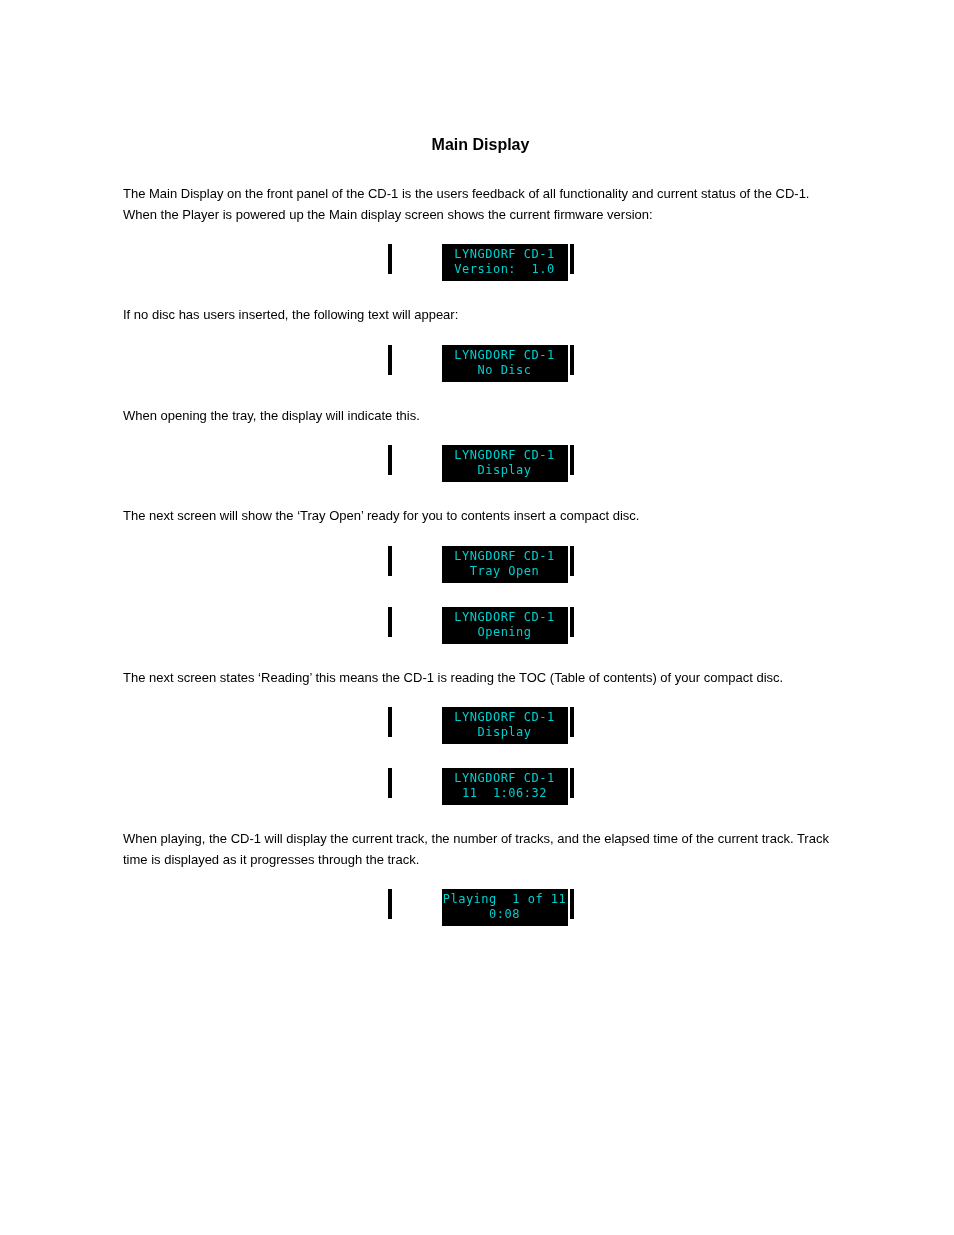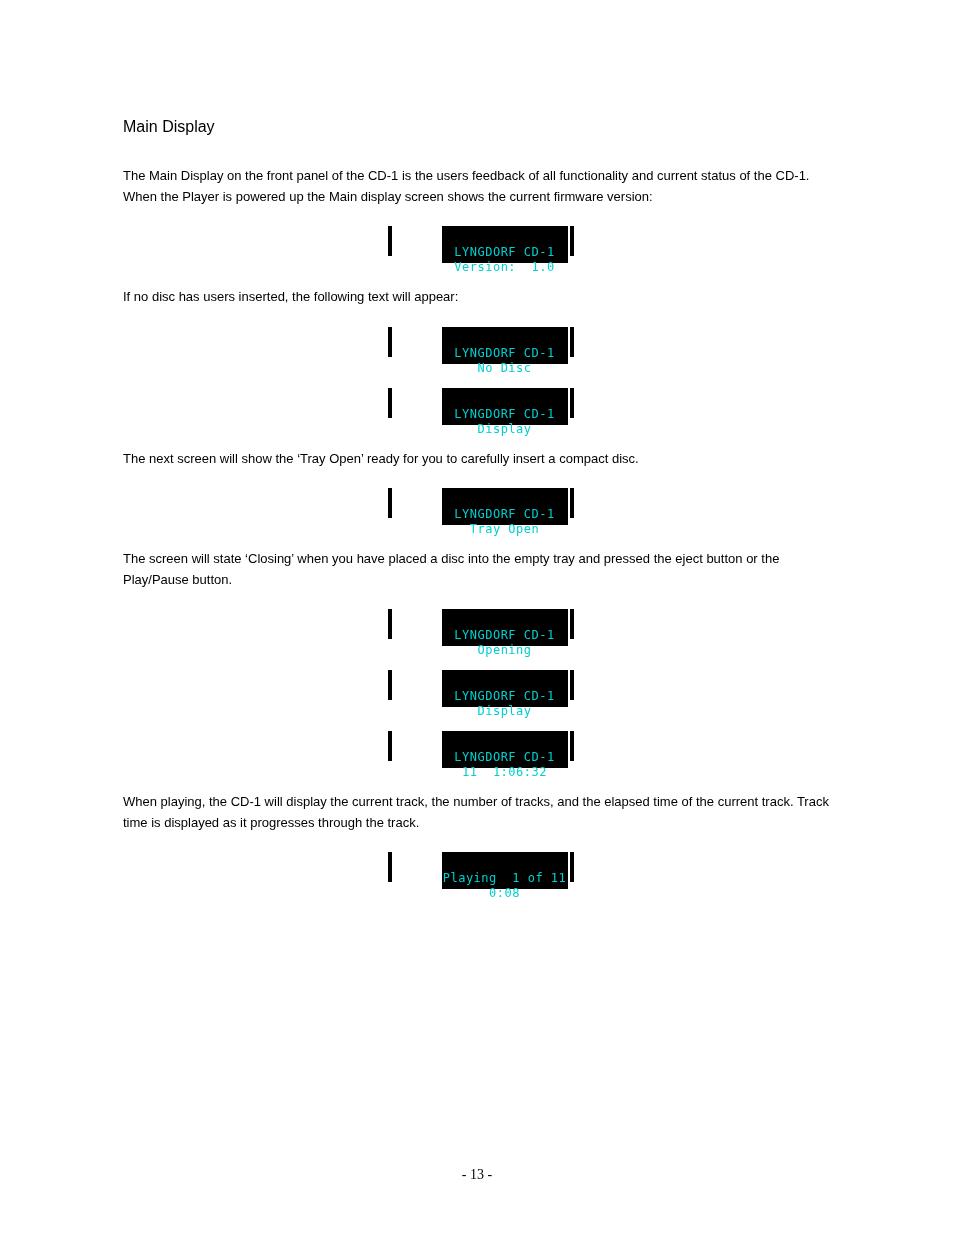--- a/index.html
+++ b/index.html
@@ -13,22 +13,23 @@
     height: 1235px;
     background: #ffffff;
     font-family: "Liberation Sans", sans-serif;
     color: #000000;
     box-sizing: border-box;
     padding: 118px 116px 0 123px;
     overflow: hidden;
   }
   .heading {
     font-size: 16px;
-    font-weight: normal;
-    margin: 0 0 30px 0;
+    font-weight: bold;
+    margin: 18px 0 30px 0;
+    text-align: center;
   }
   .para {
     font-size: 13px;
     line-height: 20.5px;
     margin: 0 0 19px 0;
     max-width: 718px;
   }
   .gap-top {
     margin-top: 28px;
   }
@@ -46,21 +47,21 @@
     height: calc(100% - 7px);
   }
   .lcd-gap {
     width: 2px;
     background: #ffffff;
   }
   .lcd-main {
     flex: 1;
     background: #000000;
     text-align: center;
-    padding-top: 19px;
+    padding-top: 3px;
     box-sizing: border-box;
     margin-left: 48px;
   }
   .lcd-line {
     font-family: "DejaVu Sans Mono", "Liberation Mono", monospace;
     font-size: 12px;
     line-height: 15px;
     color: #00cfcf;
     white-space: pre;
     letter-spacing: 0.5px;
@@ -102,58 +103,59 @@
     <div class="lcd-edge"></div>
     <div class="lcd-gap"></div>
     <div class="lcd-main">
       <div class="lcd-line">LYNGDORF CD-1</div>
       <div class="lcd-line">No Disc</div>
     </div>
     <div class="lcd-gap"></div>
     <div class="lcd-edge"></div>
   </div>
 
+  <p class="para">When opening the tray, the display will indicate this.</p>
 
   <div class="lcd">
     <div class="lcd-edge"></div>
     <div class="lcd-gap"></div>
     <div class="lcd-main">
       <div class="lcd-line">LYNGDORF CD-1</div>
       <div class="lcd-line">Display</div>
     </div>
     <div class="lcd-gap"></div>
     <div class="lcd-edge"></div>
   </div>
 
-  <p class="para">The next screen will show the ‘Tray Open’ ready for you to carefully insert a compact disc.</p>
+  <p class="para">The next screen will show the ‘Tray Open’ ready for you to contents insert a compact disc.</p>
 
   <div class="lcd">
     <div class="lcd-edge"></div>
     <div class="lcd-gap"></div>
     <div class="lcd-main">
       <div class="lcd-line">LYNGDORF CD-1</div>
       <div class="lcd-line">Tray Open</div>
     </div>
     <div class="lcd-gap"></div>
     <div class="lcd-edge"></div>
   </div>
 
-  <p class="para">The screen will state ‘Closing’ when you have placed a disc into the empty tray and pressed the eject button or the Play/Pause button.</p>
 
   <div class="lcd">
     <div class="lcd-edge"></div>
     <div class="lcd-gap"></div>
     <div class="lcd-main">
       <div class="lcd-line">LYNGDORF CD-1</div>
       <div class="lcd-line">Opening</div>
     </div>
     <div class="lcd-gap"></div>
     <div class="lcd-edge"></div>
   </div>
 
+  <p class="para">The next screen states ‘Reading’ this means the CD-1 is reading the TOC (Table of contents) of your compact disc.</p>
 
   <div class="lcd">
     <div class="lcd-edge"></div>
     <div class="lcd-gap"></div>
     <div class="lcd-main">
       <div class="lcd-line">LYNGDORF CD-1</div>
       <div class="lcd-line">Display</div>
     </div>
     <div class="lcd-gap"></div>
     <div class="lcd-edge"></div>
@@ -177,15 +179,14 @@
     <div class="lcd-edge"></div>
     <div class="lcd-gap"></div>
     <div class="lcd-main">
       <div class="lcd-line">Playing  1 of 11</div>
       <div class="lcd-line">0:08</div>
     </div>
     <div class="lcd-gap"></div>
     <div class="lcd-edge"></div>
   </div>
 
-  <div class="footer">- 13 -</div>
 
 </div>
 
 </body></html>

